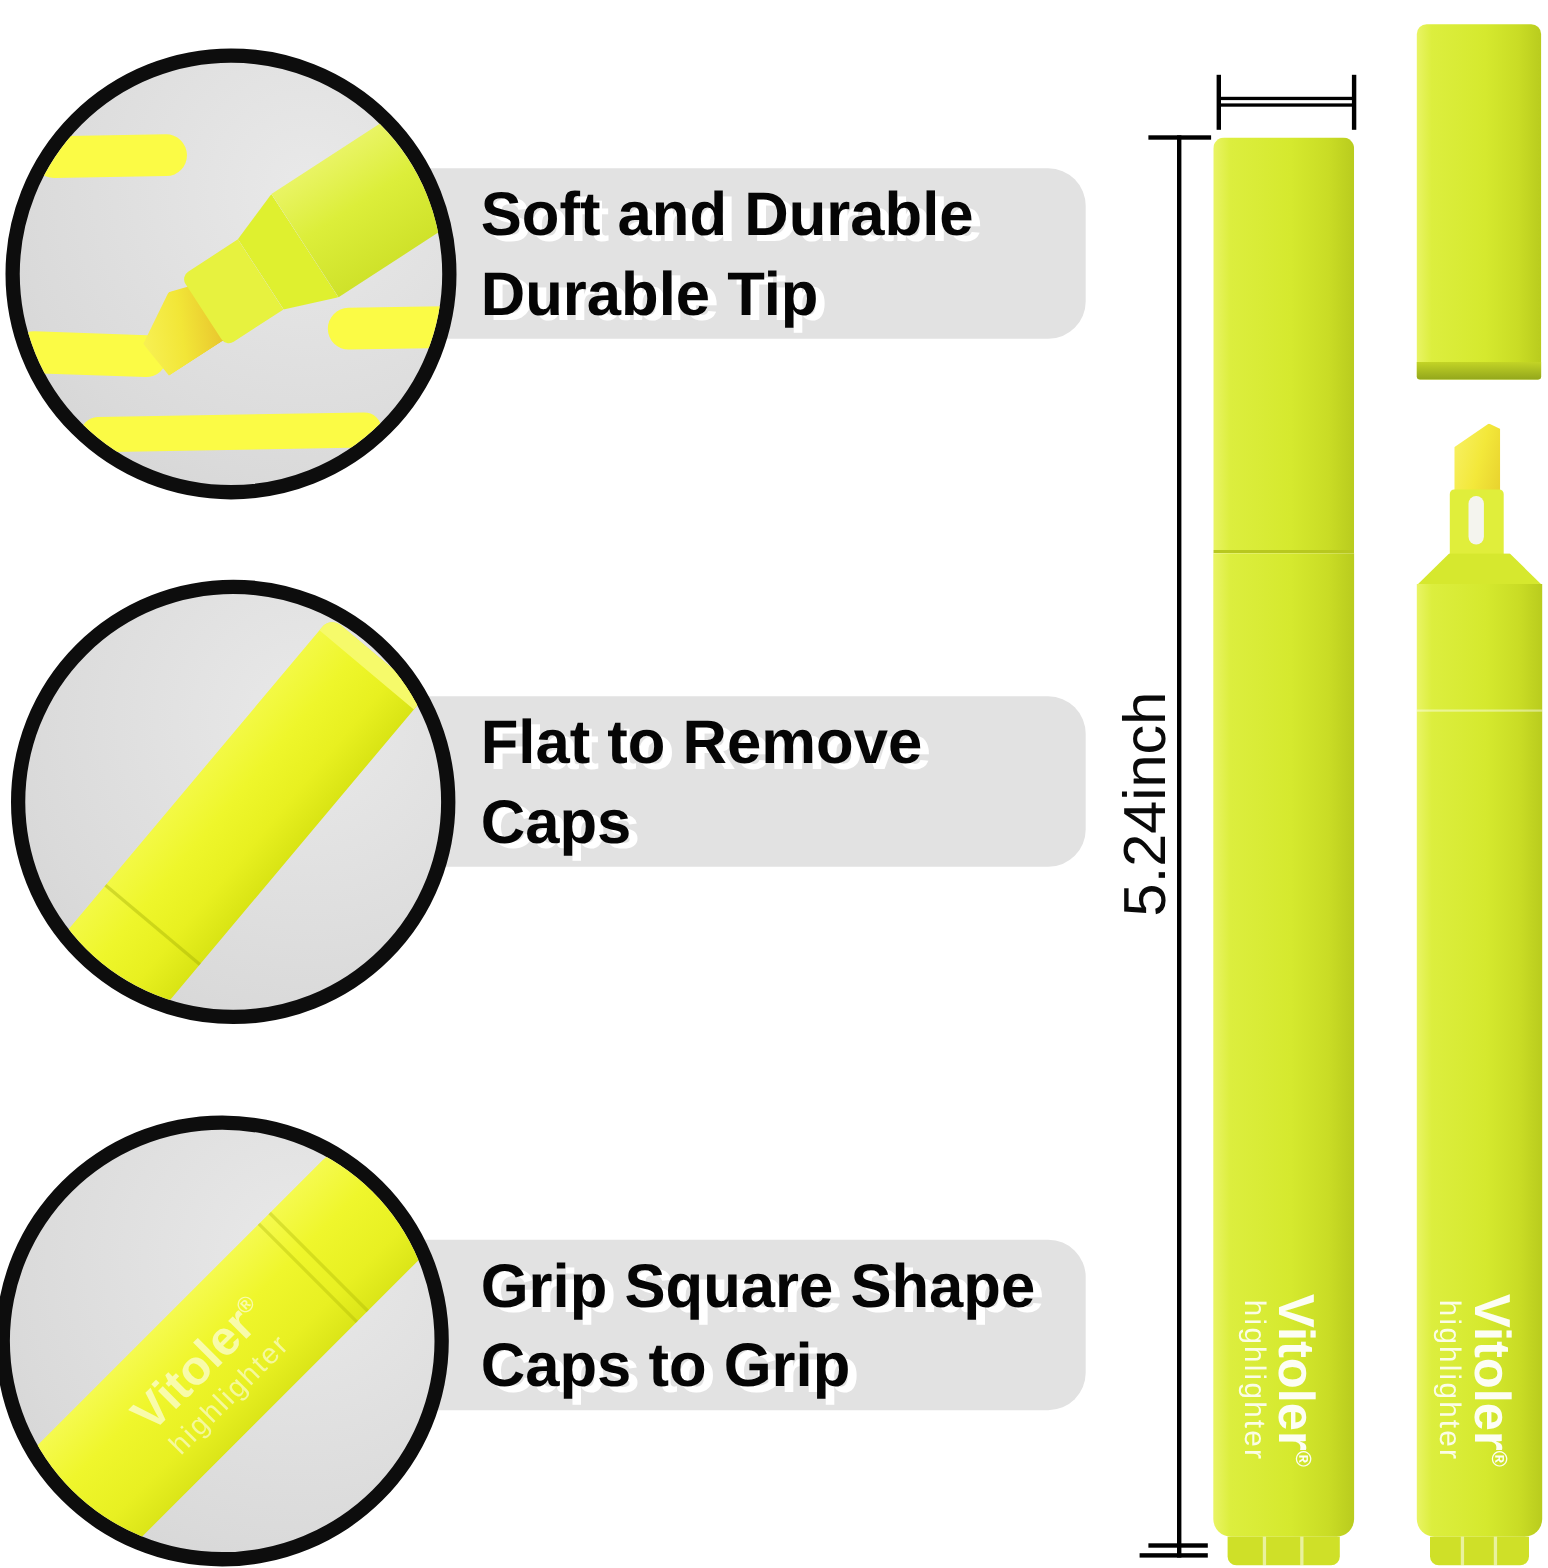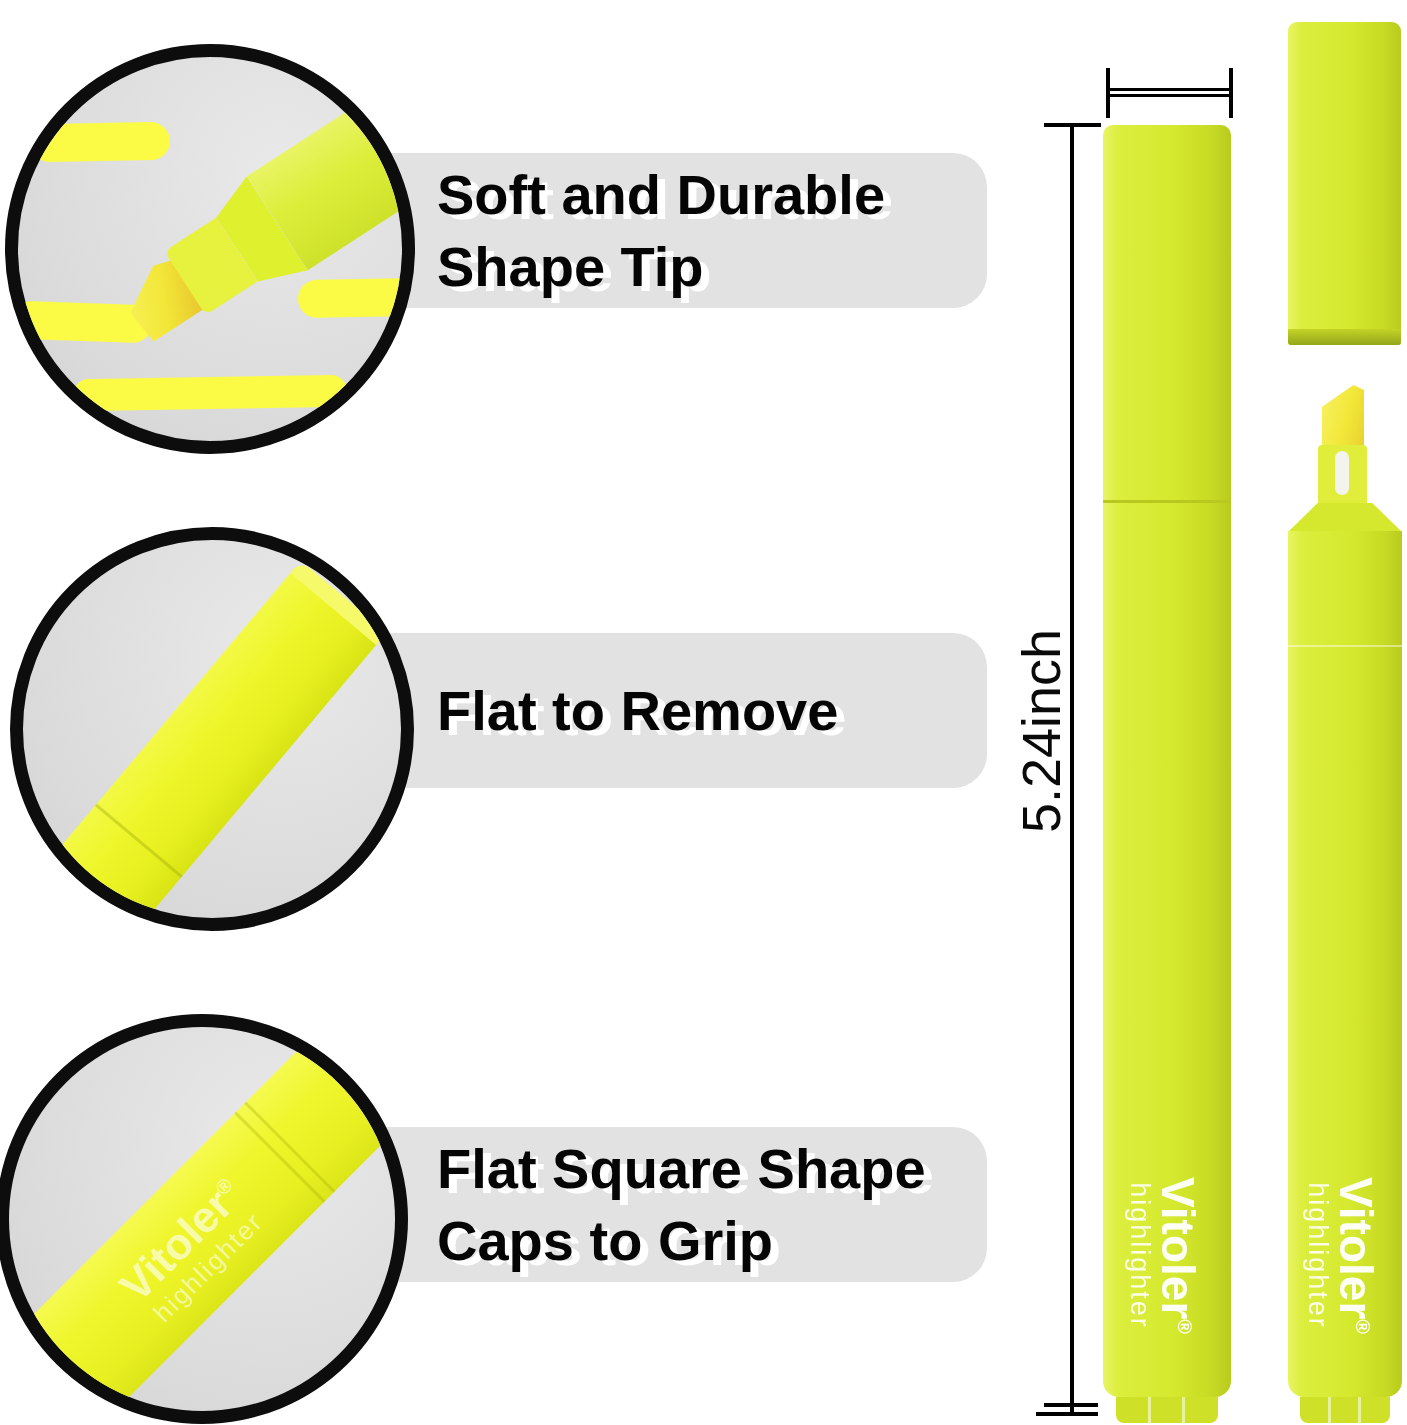--- a/index.html
+++ b/index.html
@@ -119,27 +119,28 @@
   .pen-brand .logo1{color:rgba(255,255,255,0.95);font-size:46px;}
   .pen-brand .logo2{color:rgba(255,255,255,0.88);font-size:27px;}
 </style>
 </head>
 <body>
 
 <div id="stage">
 
   <div class="panel" id="panel1">
     <div class="fline">Soft and Durable</div>
-    <div class="fline">Shape Tip</div>
+    <div class="fline">Durable Tip</div>
   </div>
   <div class="panel" id="panel2">
     <div class="fline">Flat to Remove</div>
+    <div class="fline">Caps</div>
   </div>
   <div class="panel" id="panel3">
-    <div class="fline">Flat Square Shape</div>
+    <div class="fline">Grip Square Shape</div>
     <div class="fline">Caps to Grip</div>
   </div>
 
   <div class="photo-circle" id="circle1">
     <div class="stroke" id="c1s1"></div>
     <div class="stroke" id="c1s2"></div>
     <div class="stroke" id="c1s3"></div>
     <div class="stroke" id="c1s4"></div>
     <div id="c1marker">
       <div id="c1tip"></div>

